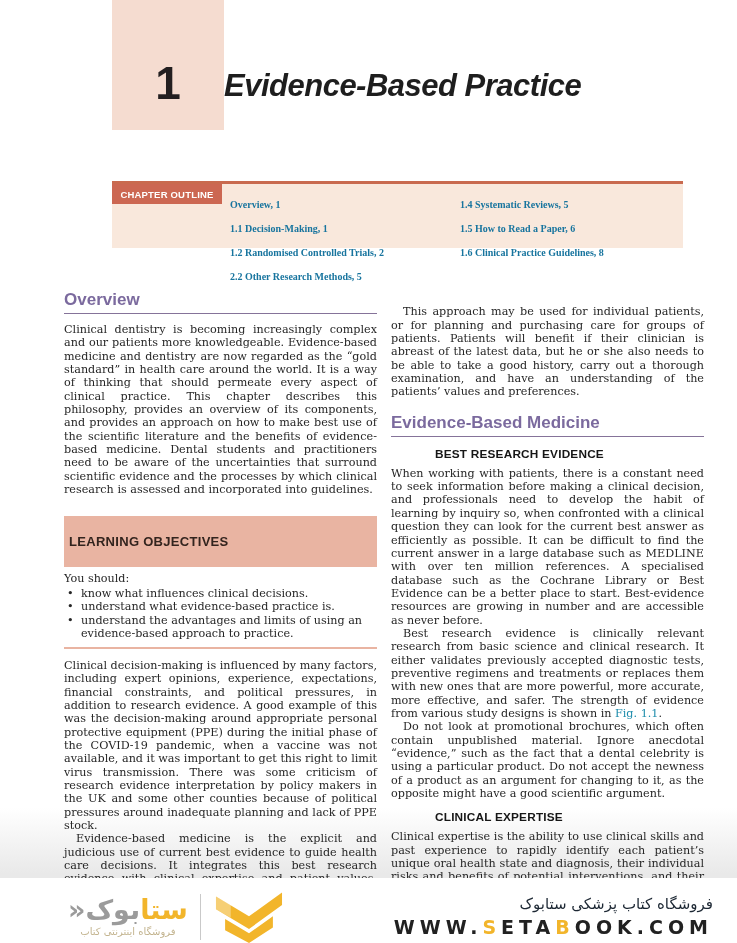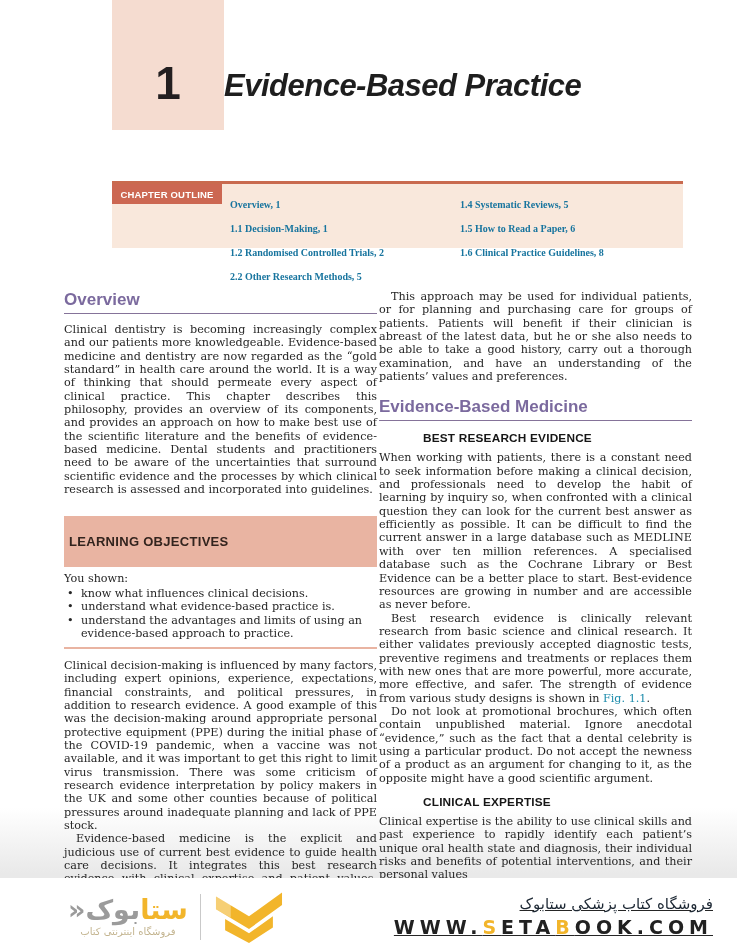--- a/index.html
+++ b/index.html
@@ -44,21 +44,21 @@
   .outline-list.col-a { left:118px; }
   .outline-list.col-b { left:348px; }
   .outline-list li {
     font-family:Liberation Serif, serif; font-weight:bold; font-size:10px;
     color:#17749e; line-height:15px; cursor:pointer;margin-top:9px;
   }
 
   
   .columns {
     position:absolute; left:64px; top:290px; width:640px;
-    display:flex; gap:2px;
+    display:flex; gap:14px;align-items:center;
   }
   .col { width:313px; }
 
   h2.section {
     font-family:"Liberation Sans", sans-serif; font-weight:bold; font-size:17px;
     color:#7b6a9e; border-bottom:1.5px solid #857399; padding-bottom:3px; margin-bottom:9px;
   }
   h3.subsection {
     font-family:"Liberation Sans", sans-serif; font-weight:bold; font-size:11.8px;
     color:#161616; letter-spacing:0.2px; margin:10px 0 6px 0;padding-left:44px;
@@ -95,21 +95,21 @@
     font-family:"DejaVu Sans", sans-serif; font-weight:bold; font-size:27px; line-height:1;
   }
   .wm-yellow { color:#f2b52b; }
   .wm-gray  { color:#9b9b9b; }
   .wordmark-tagline {
     font-family:"DejaVu Sans", sans-serif; font-size:10px; color:#c3b48f; margin-top:3px;
   }
   .brand-divider { width:1px; height:46px; background:#c9c9c9; }
   .emblem { width:72px; height:52px; }
 
-  .footer-right { text-align:right;text-decoration:underline; }
+  .footer-right { text-align:right; }
   .store-name {
     direction:rtl; font-family:"DejaVu Sans", sans-serif; font-size:15px; color:#1c2733;
     margin-bottom:3px;
   }
   .site-url {
     font-family:"DejaVu Sans", sans-serif; font-weight:bold; font-size:19px;
     letter-spacing:5px; color:#212121; white-space:nowrap; cursor:pointer;
   }
   .url-yellow { color:#f2b52b; }
 </style>
@@ -142,21 +142,21 @@
 
     <div class="columns">
 
       <div class="col">
         <h2 class="section">Overview</h2>
         <p>Clinical dentistry is becoming increasingly complex and our patients more knowledgeable. Evidence-based medicine and dentistry are now regarded as the “gold standard” in health care around the world. It is a way of thinking that should permeate every aspect of clinical practice. This chapter describes this philosophy, provides an overview of its components, and provides an approach on how to make best use of the scientific literature and the benefits of evidence-based medicine. Dental students and practitioners need to be aware of the uncertainties that surround scientific evidence and the processes by which clinical research is assessed and incorporated into guidelines.</p>
         <div class="spacer-lg"></div>
 
         <div class="lo-box">
           <div class="lo-head">LEARNING OBJECTIVES</div>
-          <div class="lo-intro">You shown:</div>
+          <div class="lo-intro">You should:</div>
           <ul class="lo-list">
             <li>know what influences clinical decisions.</li>
             <li>understand what evidence-based practice is.</li>
             <li>understand the advantages and limits of using an evidence-based approach to practice.</li>
           </ul>
         </div>
 
         <p>Clinical decision-making is influenced by many factors, including expert opinions, experience, expectations, financial constraints, and political pressures, in addition to research evidence. A good example of this was the decision-making around appropriate personal protective equipment (PPE) during the initial phase of the COVID-19 pandemic, when a vaccine was not available, and it was important to get this right to limit virus transmission. There was some criticism of research evidence interpretation by policy makers in the UK and some other counties because of political pressures around inadequate planning and lack of PPE stock.</p>
         <p class="indent">Evidence-based medicine is the explicit and judicious use of current best evidence to guide health care decisions. It integrates this best research evidence with clinical expertise and patient values. The aim of evidence-based medicine is to optimise clinical outcomes and quality of life</p>
       </div>

